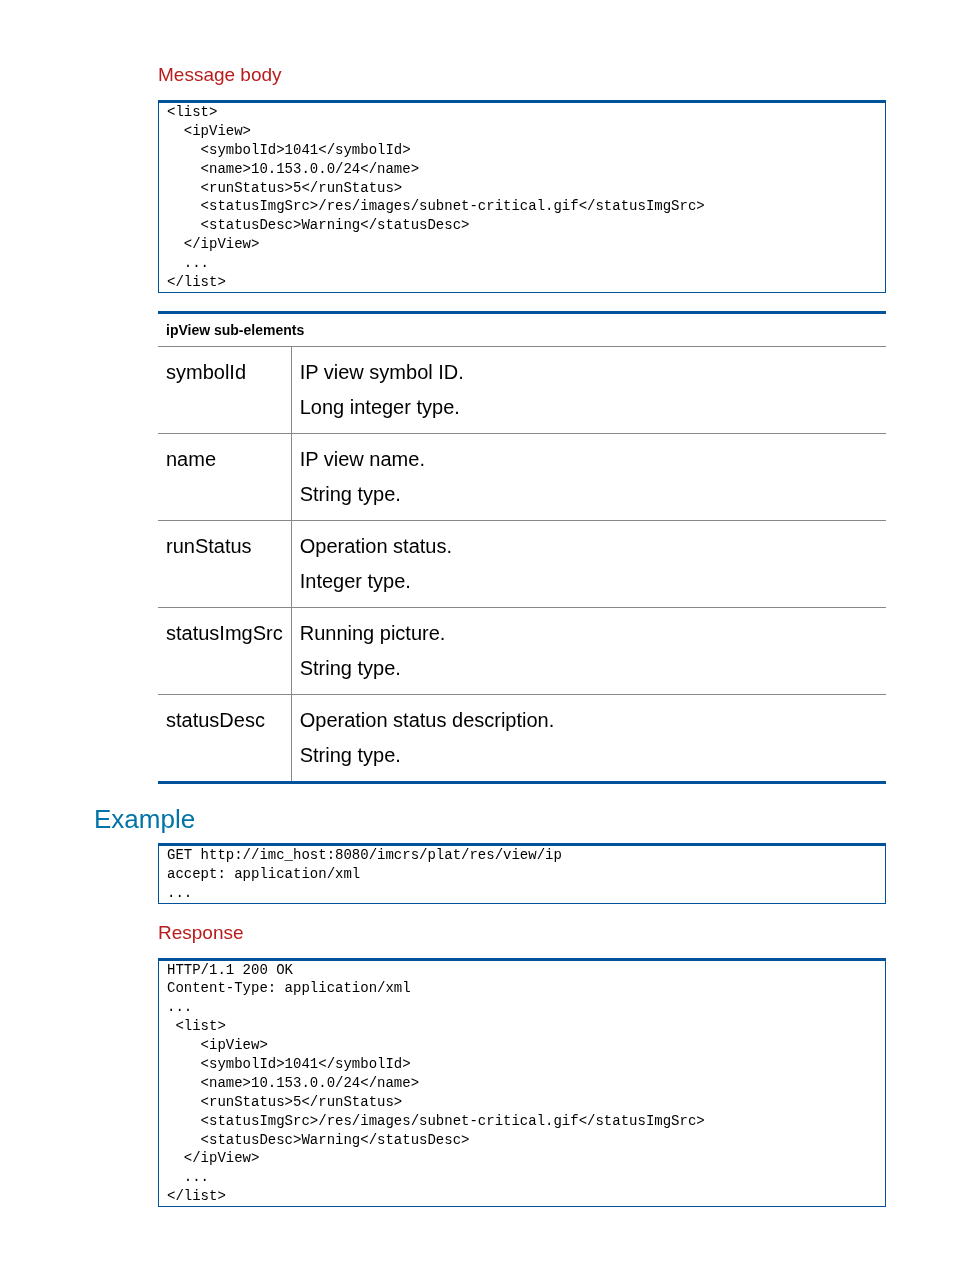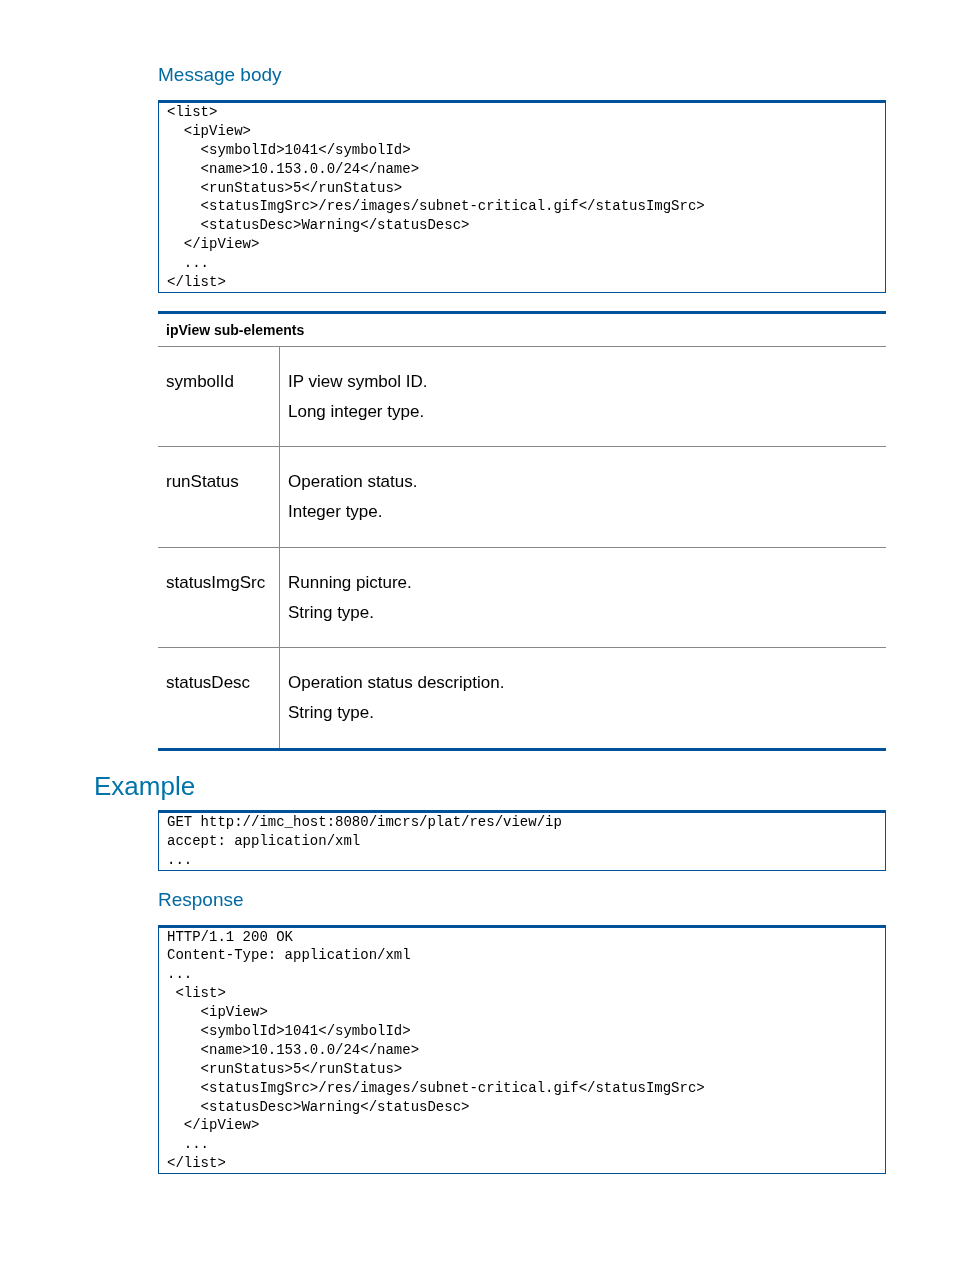--- a/index.html
+++ b/index.html
@@ -10,21 +10,21 @@
     color: #000;
     width: 954px;
   }
   .page {
     padding: 50px 68px 40px 78px;
   }
   .indent {
     margin-left: 80px;
   }
   .h-sub {
-    color: #0369a1;
+    color: #b91c1c;
     font-size: 19px;
     font-weight: normal;
     margin: 14px 0 14px 0;
   }
   .h-section {
     color: #0073a8;
     font-size: 26px;
     font-weight: normal;
     margin: 18px 0 8px 16px;
   }
@@ -57,22 +57,22 @@
     text-align: left;
     font-size: 14px;
     font-weight: bold;
     padding: 8px 8px;
     border-bottom: 1px solid #888;
   }
   table.desc td {
     border: 1px solid #888;
     border-left: none;
     border-right: none;
-    padding: 20px 8px;
-    font-size: 17px;
+    padding: 8px 8px;
+    font-size: 20px;
     vertical-align: top;
     line-height: 1.75;
   }
   table.desc td.key {
     border-right: 1px solid #888;
     width: 105px;
   }
   table.desc tr:last-child td {
     border-bottom: none;
   }
@@ -99,20 +99,24 @@
     <table class="desc">
       <thead>
         <tr>
             <th colspan="2">ipView sub-elements</th>
           </tr>
       </thead>
       <tbody>
         <tr>
           <td class="key">symbolId</td>
           <td><span>IP view symbol ID.</span><br><span>Long integer type.</span></td>
+        </tr>
+        <tr>
+          <td class="key">name</td>
+          <td><span>IP view name.</span><br><span>String type.</span></td>
         </tr>
         <tr>
           <td class="key">runStatus</td>
           <td><span>Operation status.</span><br><span>Integer type.</span></td>
         </tr>
         <tr>
           <td class="key">statusImgSrc</td>
           <td><span>Running picture.</span><br><span>String type.</span></td>
         </tr>
         <tr>

